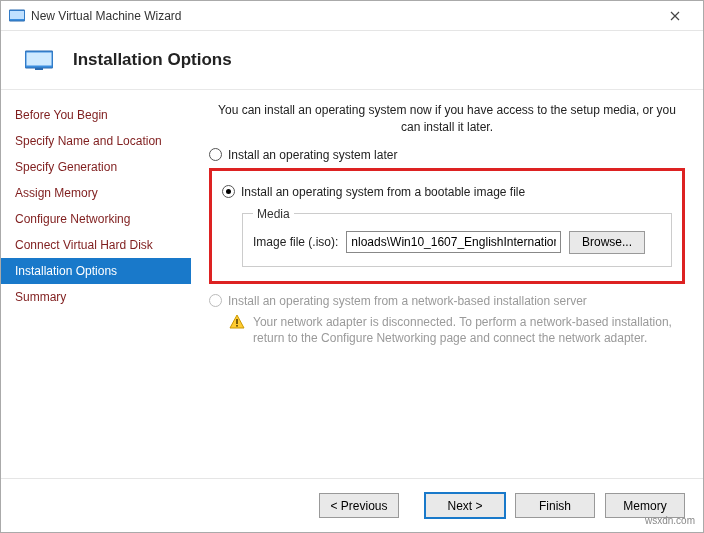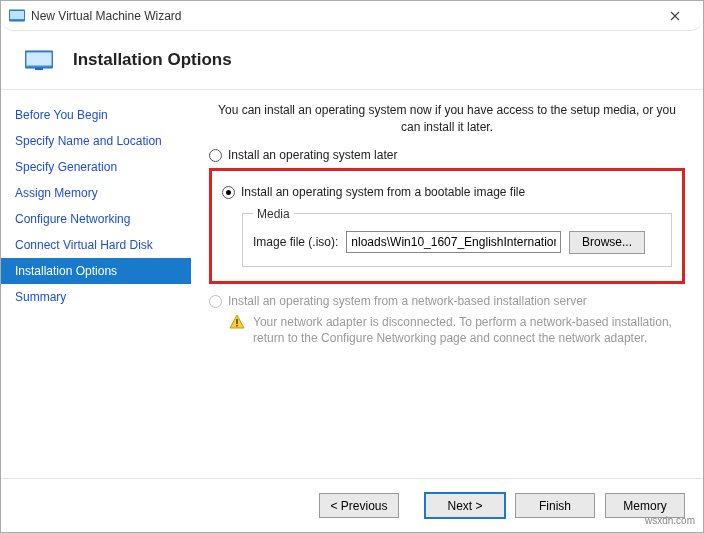--- a/index.html
+++ b/index.html
@@ -17,21 +17,20 @@
     display: flex;
     flex-direction: column;
     background: #fff;
   }
   .titlebar {
     height: 30px;
     display: flex;
     align-items: center;
     padding: 0 8px;
     border-bottom: 1px solid #e5e5e5;
-    border-radius: 13px;
   }
   .titlebar-icon {
     width: 16px; height: 16px;
     margin-right: 6px;
   }
   .titlebar-icon svg { width:16px; height:16px; display:block; }
   .titlebar-title { color: #333; flex: 1; }
   .titlebar-close {
     width: 40px; height: 28px;
     display:flex; align-items:center; justify-content:center;
@@ -51,37 +50,37 @@
     display:flex;
     border-top: 1px solid #e8e8e8;
     min-height:0;
   }
   .sidebar {
     width: 190px;
     padding: 12px 0;
   }
   .sidebar-item {
     padding: 4px 14px;
-    color:#1d4ed8;
+    color:#7f1d1d;
     cursor:pointer;
     line-height:1.5;
   }
   .sidebar-item.selected {
     background:#1979ca;
     color:#fff;
   }
   .content {
     flex:1;
     padding: 12px 18px 10px 18px;
     color:#222;
   }
   .intro { margin-bottom: 12px; line-height:1.4;text-align:center; }
   .radio-row {
     display:flex;
-    align-items:flex-end;
+    align-items:flex-start;
     gap:6px;
     margin: 6px 0;
   }
   .radio {
     width:13px; height:13px;
     border:1px solid #555;
     border-radius:50%;
     display:inline-flex;
     align-items:center; justify-content:center;
     background:#fff;

